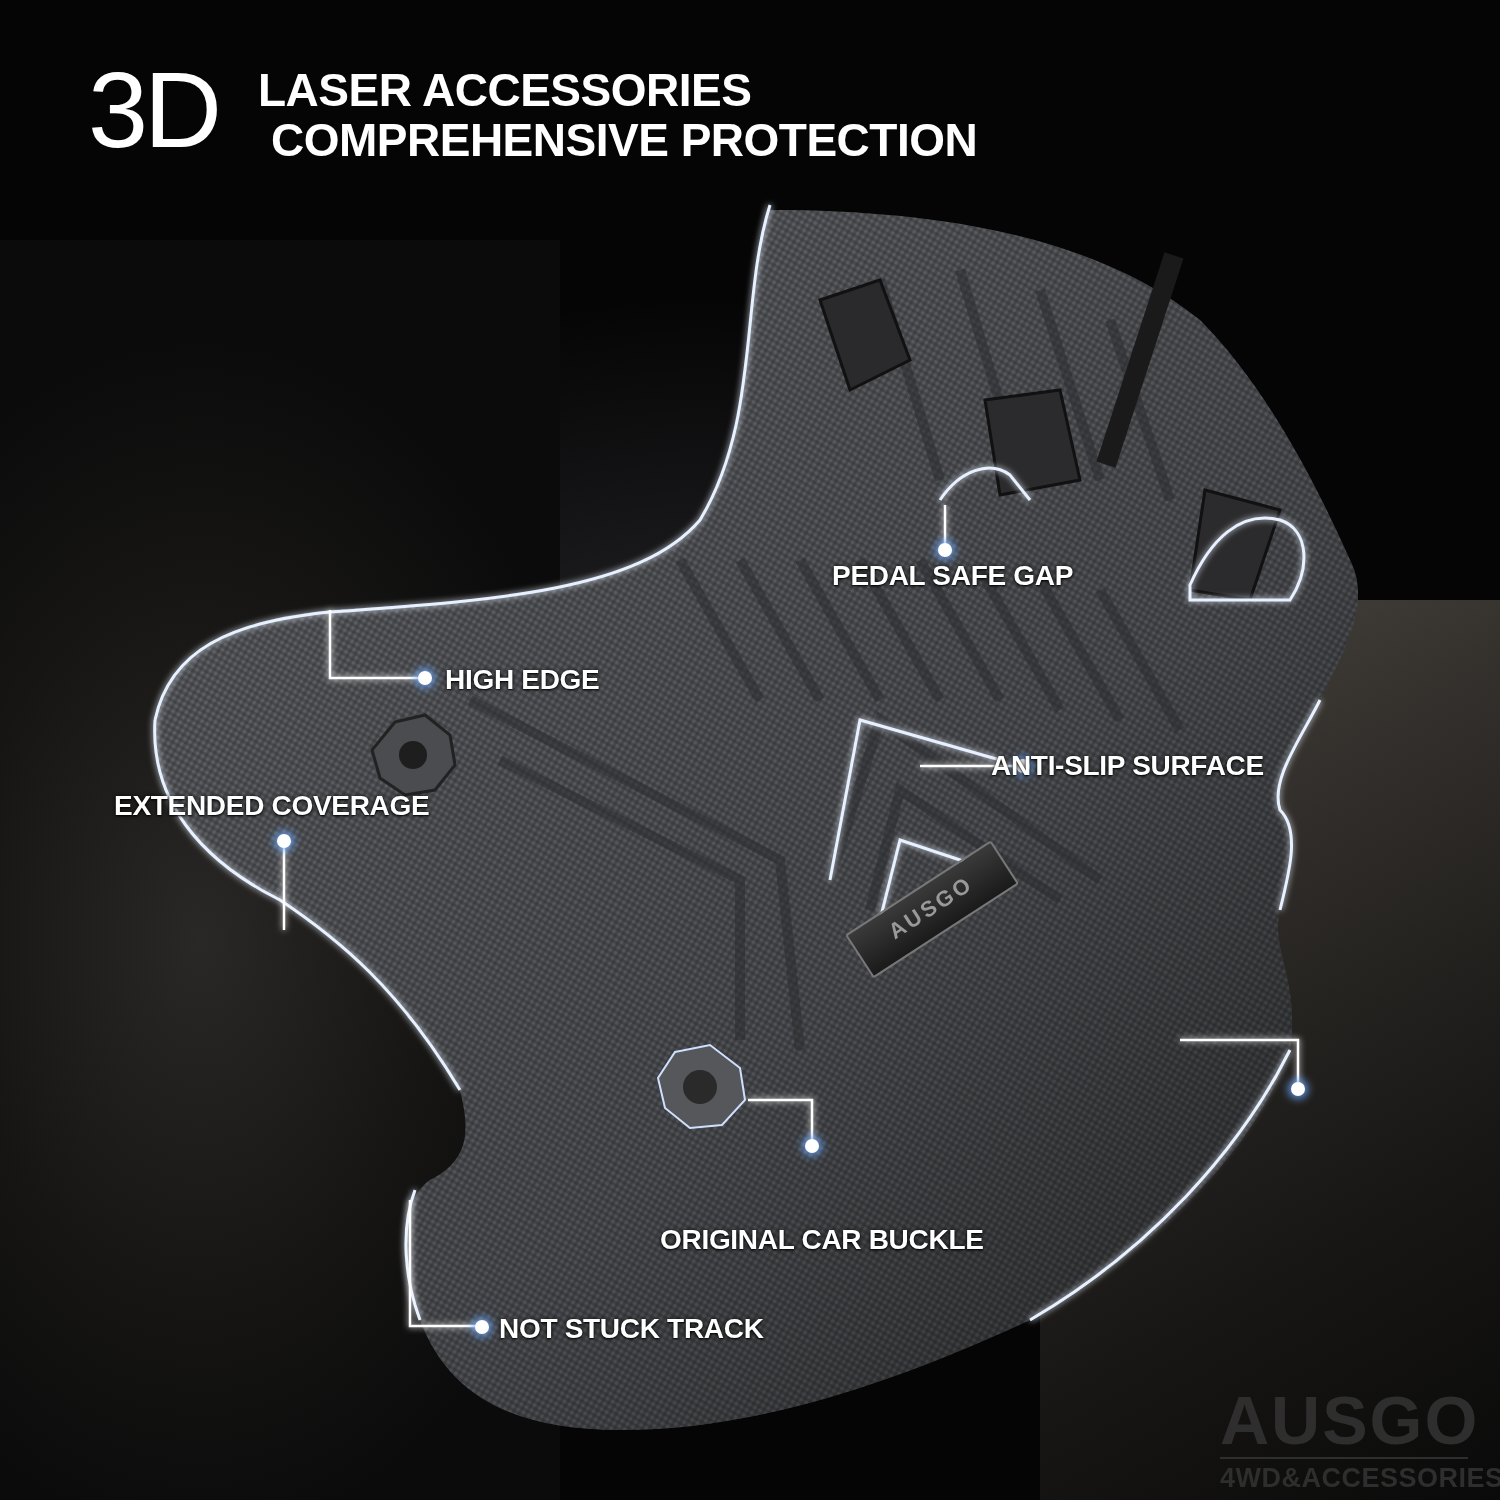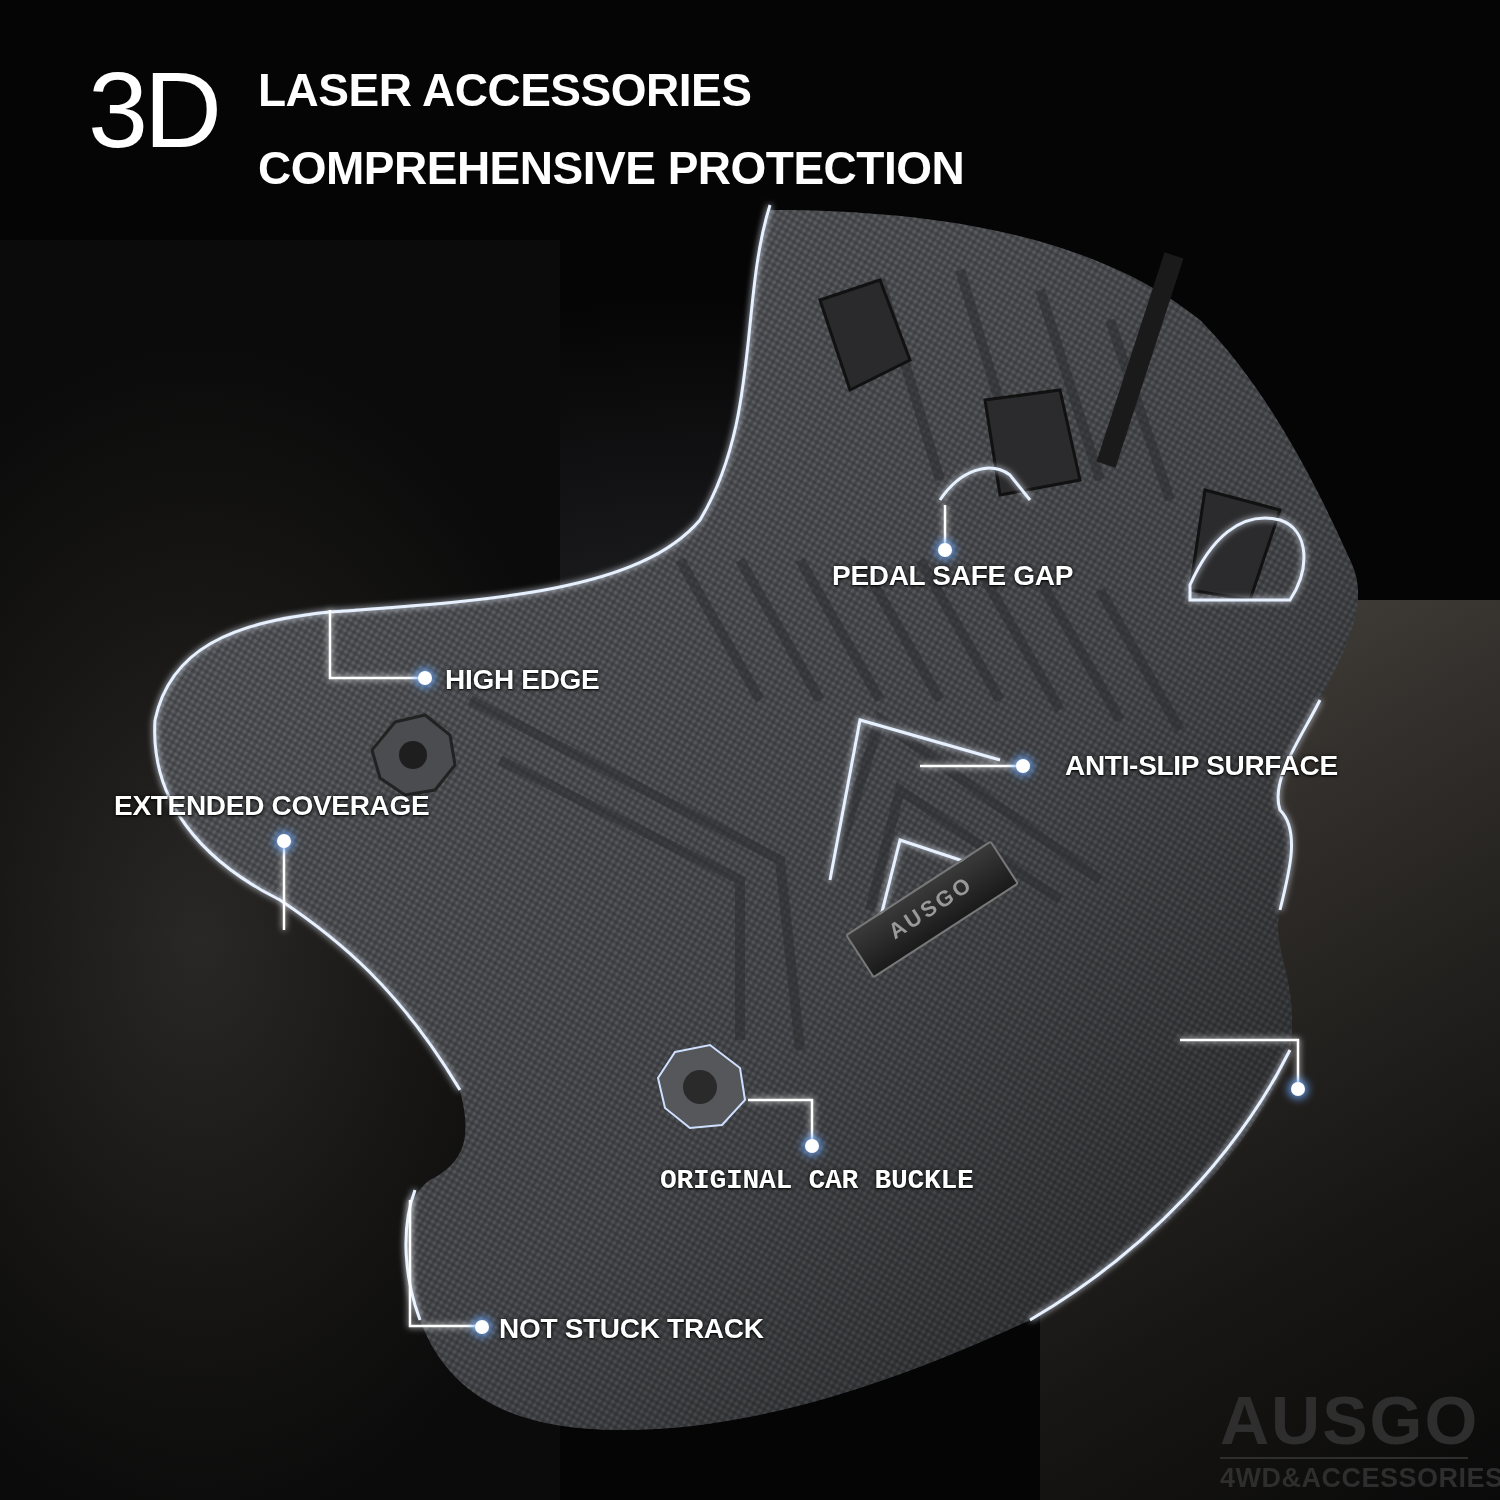--- a/index.html
+++ b/index.html
@@ -9,21 +9,21 @@
       radial-gradient(ellipse 700px 500px at 700px 800px, #2a2b2d 0%, #141416 60%, #050505 100%),
       #050505; }
   .carpet { position: absolute; left: 0; top: 240px; width: 560px; height: 1260px;
     background: radial-gradient(ellipse 400px 600px at 200px 700px, #2a2826 0%, #161514 60%, #0b0b0b 100%); }
   .sill { position: absolute; left: 1040px; top: 600px; width: 460px; height: 900px;
     background: linear-gradient(150deg, #4a4640 0%, #2e2b28 35%, #171614 70%, #0a0a0a 100%); }
   svg.mat { position: absolute; left: 0; top: 0; }
   .title { position: absolute; left: 88px; top: 60px; color: #fff; }
   .title .big { position: absolute; left: 0; top: 0; font-size: 108px; font-weight: normal; letter-spacing: -4px; line-height: 100px; }
   .title .line1 { position: absolute; left: 170px; top: 6px; font-size: 46px; font-weight: bold; white-space: nowrap; line-height: 48px; letter-spacing: -0.5px; }
-  .title .line2 { position: absolute; left: 170px; top: 56px; font-size: 46px; font-weight: bold; white-space: nowrap; line-height: 48px; letter-spacing: -0.5px; margin-top: 28px; }
+  .title .line2 { position: absolute; left: 183px; top: 56px; font-size: 46px; font-weight: bold; white-space: nowrap; line-height: 48px; letter-spacing: -0.5px; }
   .label { position: absolute; color: #fff; font-weight: bold; font-size: 28px; white-space: nowrap;
     text-shadow: 0 0 4px rgba(0,0,0,0.8), 0 1px 2px rgba(0,0,0,0.9); letter-spacing: -0.3px; }
   .dot { position: absolute; width: 14px; height: 14px; border-radius: 50%; background: #fff;
     box-shadow: 0 0 8px 3px rgba(110,170,255,0.85); }
   .logo { position: absolute; left: 1220px; top: 1385px; color: #2e2e2e; }
   .logo .name { font-size: 68px; font-weight: bold; letter-spacing: 2px; line-height: 70px; }
   .logo .rule { width: 248px; height: 2px; background: #2e2e2e; margin: 2px 0 4px 0; }
   .logo .sub { font-size: 27px; font-weight: bold; letter-spacing: 0.5px; }
   .badge { position: absolute; left: 845px; top: 935px; width: 170px; height: 48px;
     transform: rotate(-33deg); transform-origin: left top;
@@ -125,27 +125,27 @@
     <div class="line2">COMPREHENSIVE PROTECTION</div>
   </div>
 
   <div class="dot" style="left:938px; top:543px;"></div>
   <div class="label" style="left:832px; top:560px;">PEDAL SAFE GAP</div>
 
   <div class="dot" style="left:418px; top:671px;"></div>
   <div class="label" style="left:445px; top:664px;">HIGH EDGE</div>
 
   <div class="dot" style="left:1016px; top:759px;"></div>
-  <div class="label" style="left:1065px; top:750px;">ANTI-SLIP SURFACE</div>
+  <div class="label" style="left:991px; top:750px;">ANTI-SLIP SURFACE</div>
 
   <div class="label" style="left:114px; top:790px;">EXTENDED COVERAGE</div>
   <div class="dot" style="left:277px; top:834px;"></div>
 
   <div class="dot" style="left:805px; top:1139px;"></div>
-  <div class="label" style="left:660px; top:1165px;font-family:Liberation Mono, monospace;">ORIGINAL CAR BUCKLE</div>
+  <div class="label" style="left:660px; top:1224px;">ORIGINAL CAR BUCKLE</div>
 
   <div class="dot" style="left:1291px; top:1082px;"></div>
 
   <div class="dot" style="left:475px; top:1320px;"></div>
   <div class="label" style="left:499px; top:1313px;text-align:right;">NOT STUCK TRACK</div>
 
   <div class="logo">
     <div class="name">AUSGO</div>
     <div class="rule"></div>
     <div class="sub">4WD&amp;ACCESSORIES</div>

